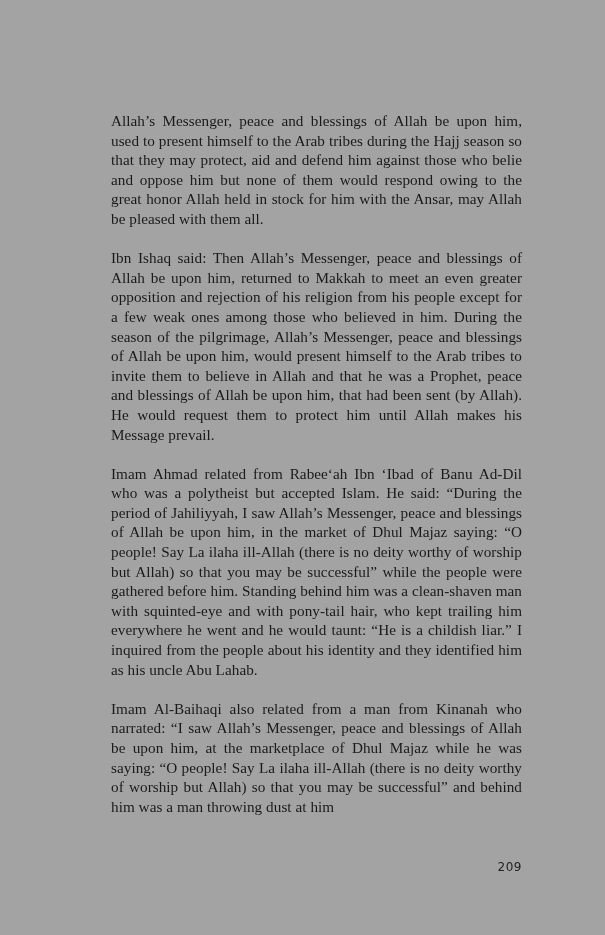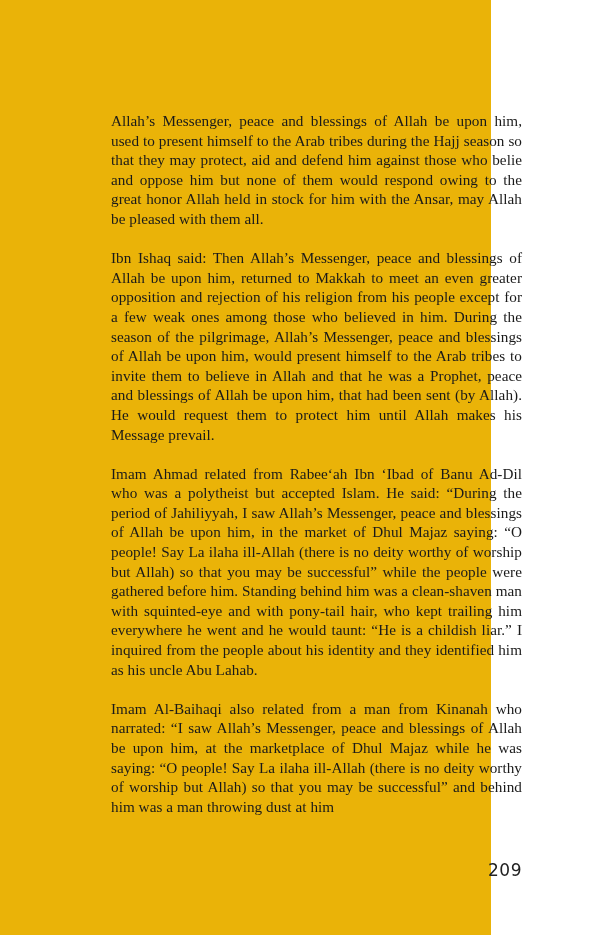--- a/index.html
+++ b/index.html
@@ -10,23 +10,23 @@
     body {
       width: 605px;
       height: 935px;
       position: relative;
       overflow: hidden;
     }
     .page {
       position: absolute;
       left: 0;
       top: 0;
-      width: 491px;
+      width: 605px;
       height: 935px;
-      background: #eab308;
+      background: #a3a3a3;
     }
     .text-block {
       position: absolute;
       left: 111px;
       top: 111px;
       width: 411px;
       font-family: "Liberation Serif", "DejaVu Serif", serif;
       font-size: 15.2px;
       line-height: 19.6px;
       color: #1a1a1a;
@@ -37,21 +37,21 @@
       text-align-last: left;
       letter-spacing: 0.05px;
     }
     .page-number {
       position: absolute;
       left: 470px;
       top: 860px;
       width: 52px;
       text-align: right;
       font-family: "DejaVu Sans", "Liberation Sans", sans-serif;
-      font-size: 17px;
+      font-size: 12px;
       color: #222222;
       letter-spacing: 0.5px;
     }
   </style>
 </head>
 <body>
 
 <div class="page">
   <div class="text-block">
     <p class="para">Allah’s Messenger, peace and blessings of Allah be upon him, used to present himself to the Arab tribes during the Hajj season so that they may protect, aid and defend him against those who belie and oppose him but none of them would respond owing to the great honor Allah held in stock for him with the Ansar, may Allah be pleased with them all.</p>

